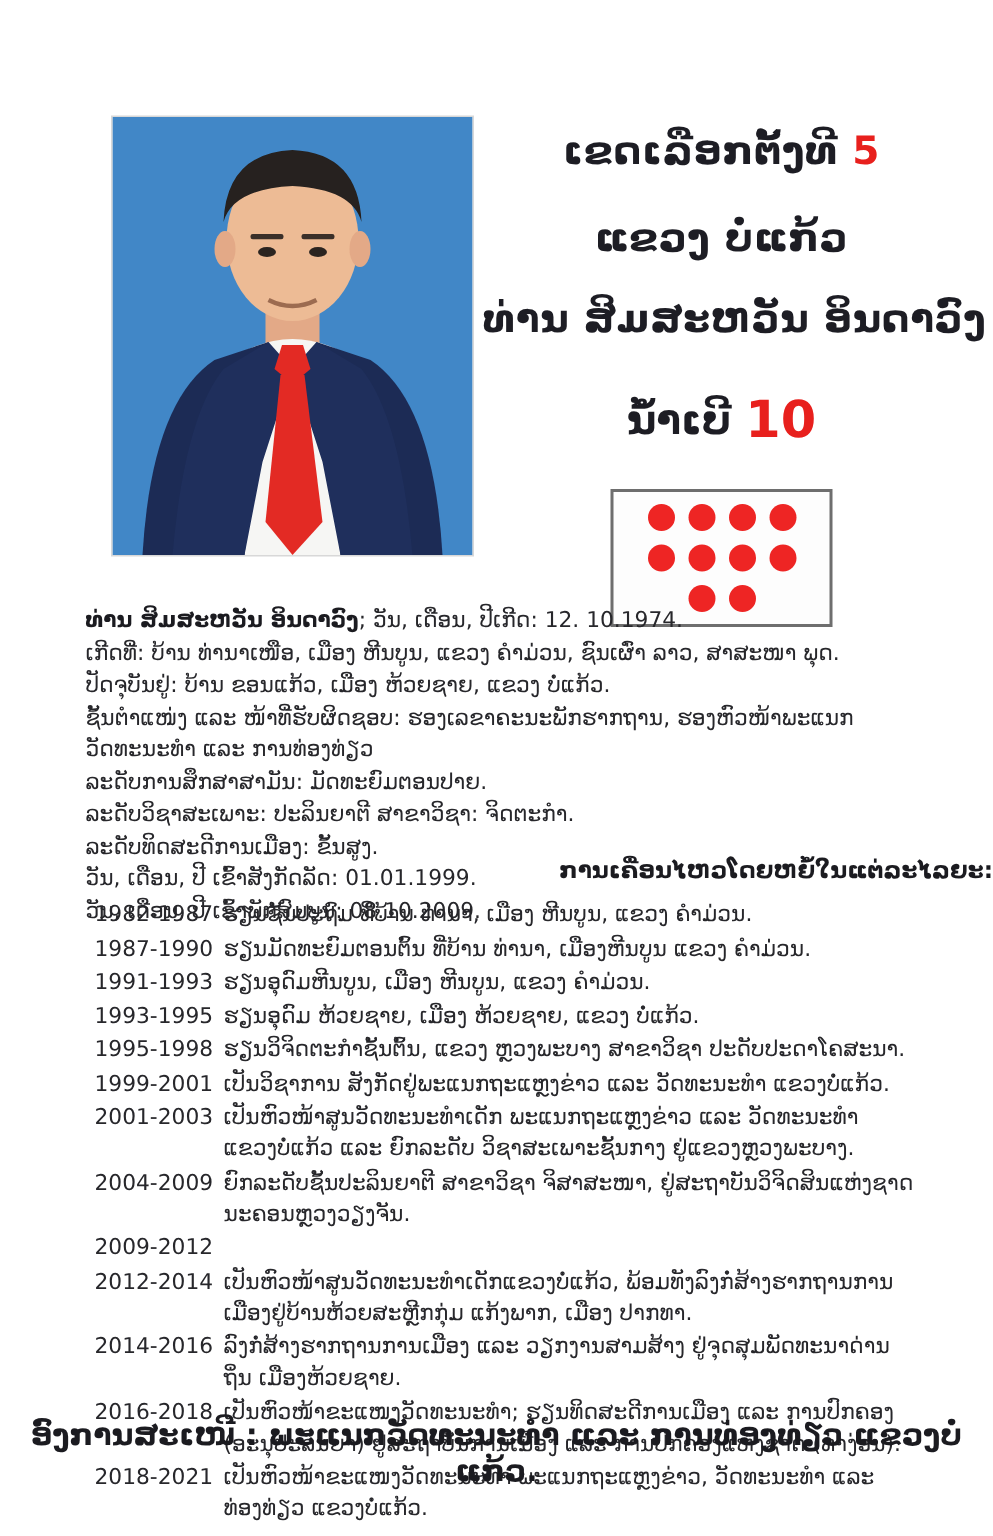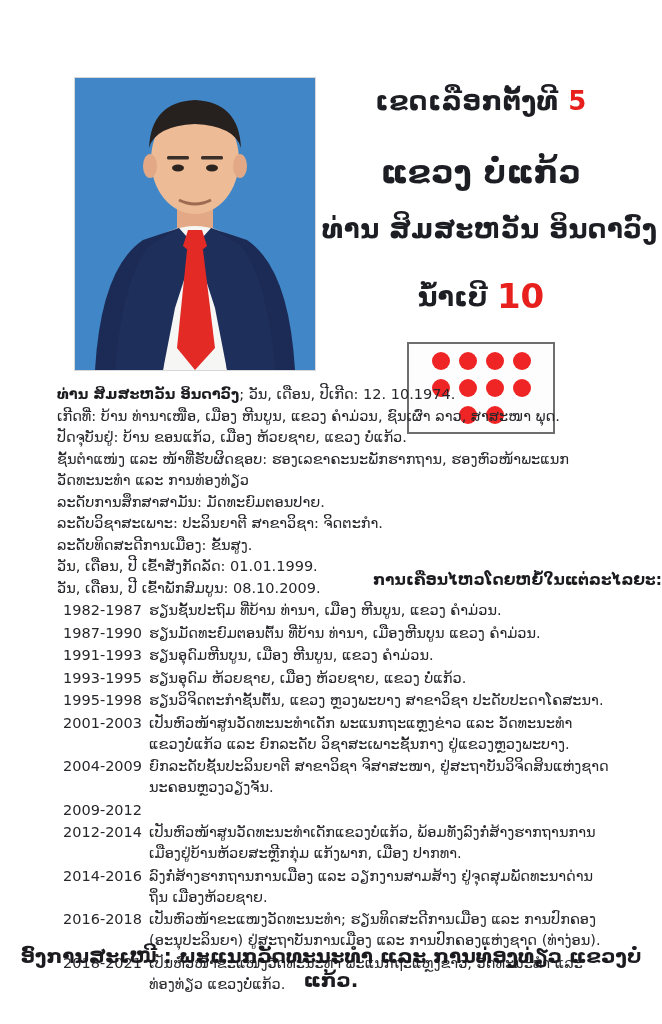--- a/index.html
+++ b/index.html
@@ -21,41 +21,41 @@
     outline: 1px solid #d8d8d8;
   }
   .photo-frame svg { display: block; width: 100%; height: 100%; }
   .head-right {
     position: absolute; left: 322px; top: 78px;
     width: 318px; text-align: center;
     color: #1d1d24;
   }
   .h-line { font-weight: bold; letter-spacing: 0.5px; }
   .h-line1 { font-size: 26px; margin-top: 8px; }
-  .h-line2 { font-size: 31px; margin-top: 38px; }
+  .h-line2 { font-size: 26px; margin-top: 28px; }
   .h-line3 { font-size: 26px; margin-top: 24px; white-space: nowrap; }
   .h-num   { font-size: 27px; margin-top: 32px; font-weight: bold; }
   .red { color: #e8201d; }
   .h-num .red { font-size: 34px; vertical-align: -2px; }
   .dots-box {
     margin: 26px auto 0 auto;
     width: 148px;
     padding: 8px 10px;
     border: 2px solid #6e6e6e;
     background: #fdfdfd;
     display: flex; flex-wrap: wrap; gap: 9px;
     justify-content: center;
   }
   .dot {
     width: 18px; height: 18px; border-radius: 50%;
     background: #ee2524;
   }
   
   .bio {
-    position: absolute; left: 57px; top: 384px; width: 552px;
+    position: absolute; left: 57px; top: 404px; width: 552px;
     font-size: 14.5px; line-height: 21.5px; color: #27272b;
   }
   .bio p { margin: 0; }
   .bio p.center { text-align: center; }
   .bio b { color: #1b1b20; }
   
   .tl-heading {
     position: absolute; left: 0; top: 571px; width: 662px;
     text-align: right; font-weight: bold; font-size: 15.5px;
     color: #1b1b20;
@@ -165,20 +165,24 @@
     </div>
       <div class="tl-row">
       <div class="tl-year">1993-1995</div>
       <div class="tl-text">ຮຽນອຸດົມ ຫ້ວຍຊາຍ, ເມືອງ ຫ້ວຍຊາຍ,  ແຂວງ ບໍ່ແກ້ວ.</div>
     </div>
       <div class="tl-row">
       <div class="tl-year">1995-1998</div>
       <div class="tl-text">ຮຽນວິຈິດຕະກຳຊັ້ນຕົ້ນ, ແຂວງ ຫຼວງພະບາງ ສາຂາວິຊາ ປະດັບປະດາໂຄສະນາ.</div>
     </div>
       <div class="tl-row">
+      <div class="tl-year">1999-2001</div>
+      <div class="tl-text">ເປັນວິຊາການ ສັງກັດຢູ່ພະແນກຖະແຫຼງຂ່າວ ແລະ ວັດທະນະທຳ ແຂວງບໍ່ແກ້ວ.</div>
+    </div>
+      <div class="tl-row">
       <div class="tl-year">2001-2003</div>
       <div class="tl-text">ເປັນຫົວໜ້າສູນວັດທະນະທຳເດັກ ພະແນກຖະແຫຼງຂ່າວ ແລະ ວັດທະນະທຳ ແຂວງບໍ່ແກ້ວ ແລະ ຍົກລະດັບ ວິຊາສະເພາະຊັ້ນກາງ ຢູ່ແຂວງຫຼວງພະບາງ.</div>
     </div>
       <div class="tl-row">
       <div class="tl-year">2004-2009</div>
       <div class="tl-text">ຍົກລະດັບຊັ້ນປະລິນຍາຕີ ສາຂາວິຊາ ຈິສາສະໜາ, ຢູ່ສະຖາບັນວິຈິດສິນແຫ່ງຊາດ ນະຄອນຫຼວງວຽງຈັນ.</div>
     </div>
       <div class="tl-row">
       <div class="tl-year">2009-2012</div>
     </div>

